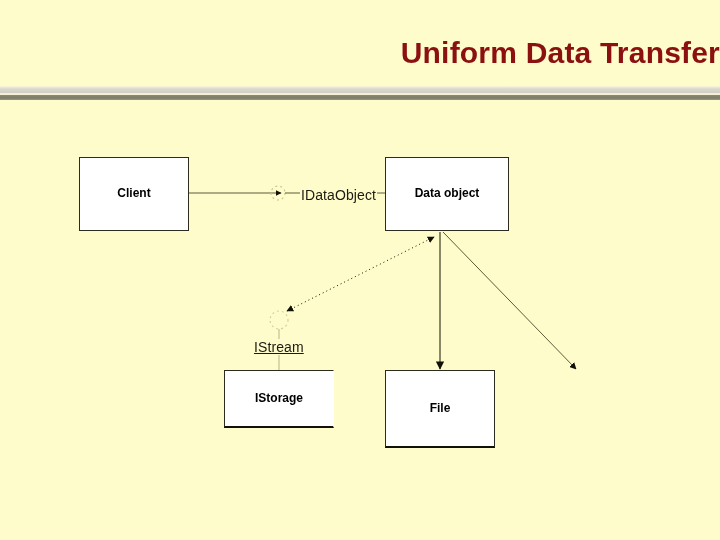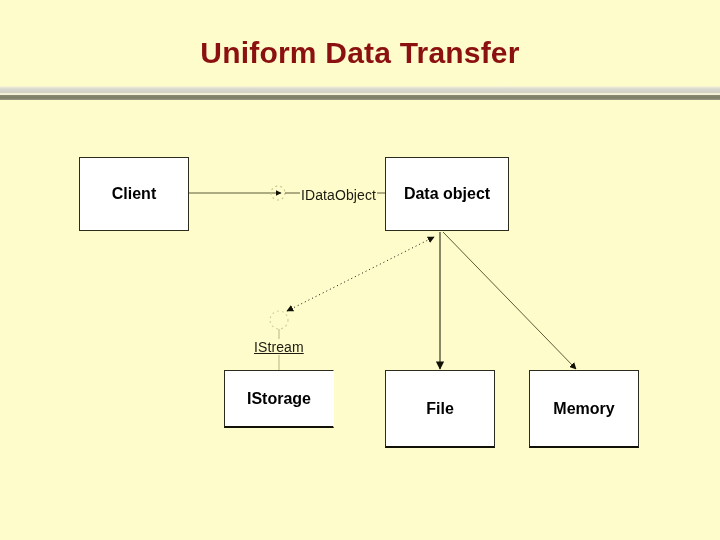--- a/index.html
+++ b/index.html
@@ -24,21 +24,21 @@
     height: 540px;
     background: #fffccc;
   }
 
   
   #slide-title {
     position: absolute;
     left: 0;
     top: 36px;
     width: 720px;
-    text-align: center;
+    text-align: right;
     font-size: 30px;
     font-weight: bold;
     color: #8b1111;
     letter-spacing: 0.2px;
     white-space: nowrap;
   }
 
   
   #divider {
     position: absolute;
@@ -92,21 +92,21 @@
   .node {
     position: absolute;
     background: #ffffff;
     border: 1px solid #2b2b1e;
     box-sizing: border-box;
     display: flex;
     align-items: center;
     justify-content: center;
   }
   .node .node-label {
-    font-size: 16px;
+    font-size: 12px;
     font-weight: bold;
     color: #000000;
     text-align: center;
     line-height: 1.1;
   }
 
   #node-client      { left: 79px;  top: 157px; width: 110px; height: 74px; }
   #node-data-object { left: 385px; top: 157px; width: 124px; height: 74px; }
 
   #node-istorage    { left: 224px; top: 370px; width: 110px; height: 58px;
@@ -181,22 +181,19 @@
     </div>
 
     <div class="node" id="node-istorage">
       <span class="node-label">IStorage</span>
     </div>
 
     <div class="node" id="node-file">
       <span class="node-label">File</span>
     </div>
 
-    <div class="node" id="node-memory">
-      <span class="node-label">Memory</span>
-    </div>
 
     <div class="iface-label" id="iface-label-idataobject">IDataObject</div>
 
     <div class="iface-label" id="iface-label-istream">IStream</div>
 
   </div>
 </div>
 
 </body></html>

